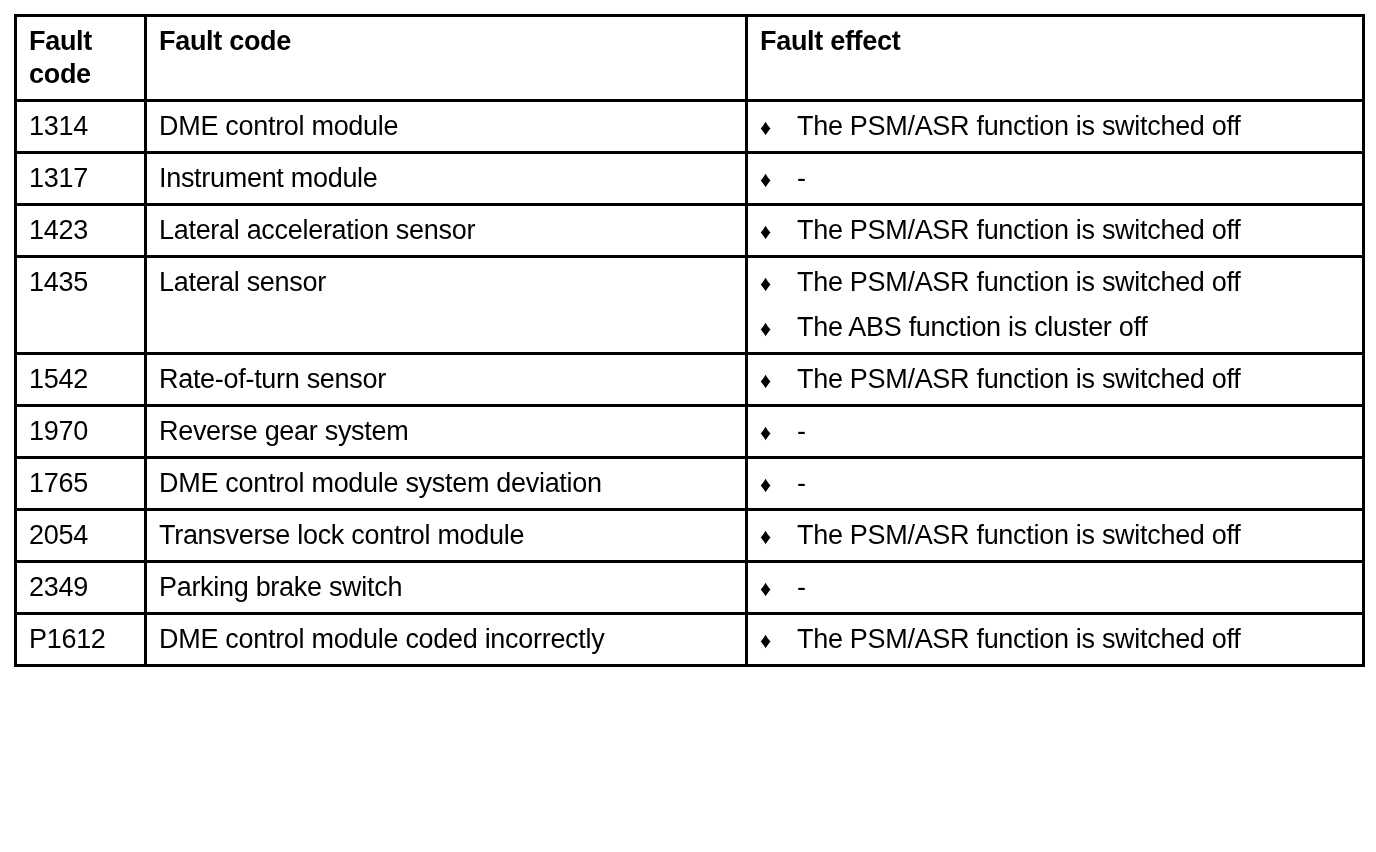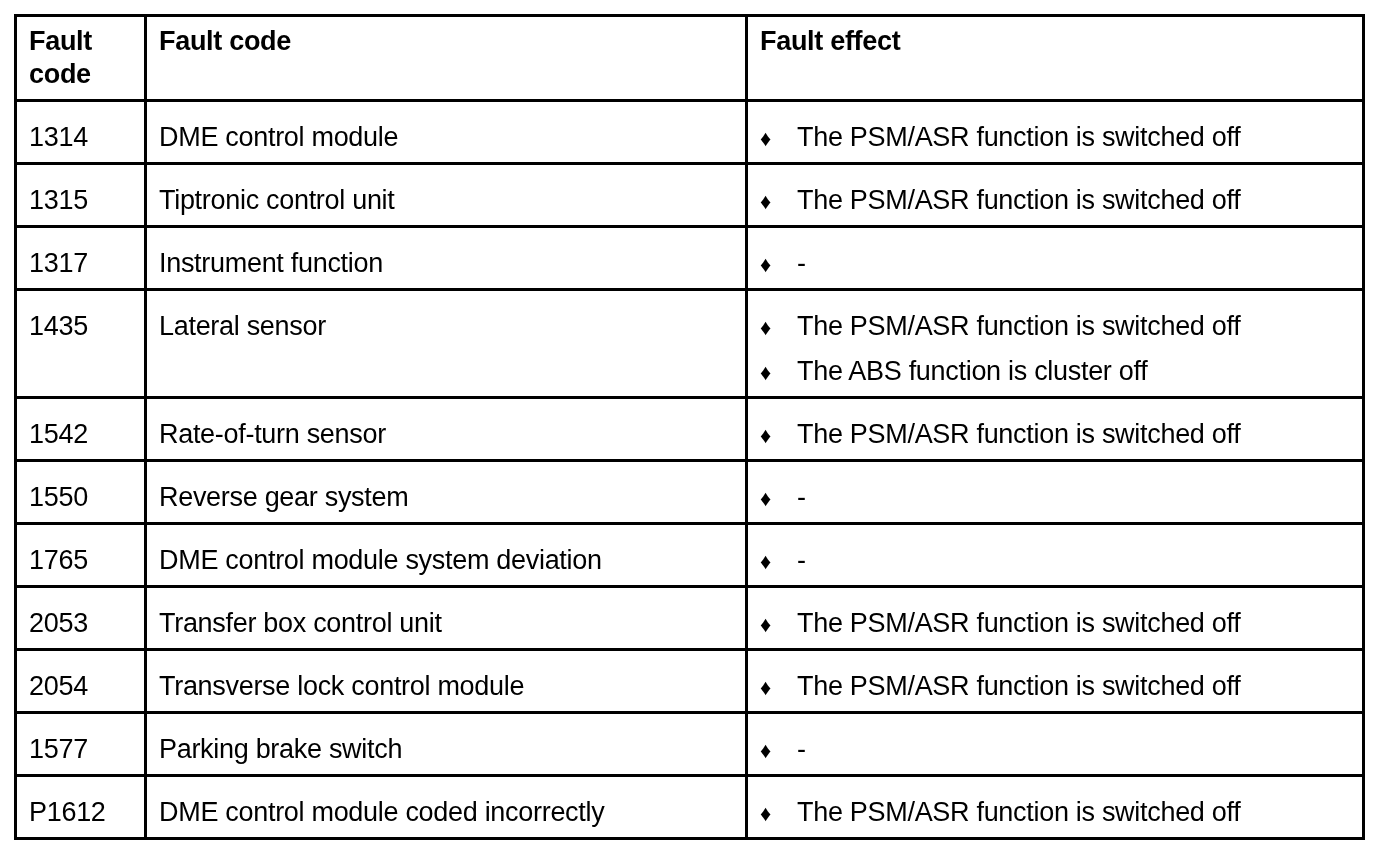--- a/index.html
+++ b/index.html
@@ -36,21 +36,21 @@
   table.fault-table th {
     font-weight: bold;
     text-align: left;
     white-space: pre-line;
     padding: 8px 10px 8px 12px;
     height: 82px;
     line-height: 33px;
     box-sizing: border-box;
   }
   table.fault-table td {
-    padding: 20px 10px 8px 12px;
+    padding: 9px 10px 8px 12px;
     height: 50px;
     box-sizing: border-box;
   }
   td.code-cell { padding-left: 12px; }
   td.text-cell { padding-left: 9px; }
   td.effect-cell { padding-left: 18px; }
   .effect-item {
     display: flex;
     align-items: baseline;
     margin-bottom: 13px;
@@ -87,43 +87,43 @@
     <td class="code-cell">1314</td>
     <td class="text-cell">DME control module</td>
     <td class="effect-cell">
             <div class="effect-item">
               <span class="bullet">♦</span>
               <span class="effect-text">The PSM/ASR function is switched off</span>
             </div>
           </td>
   </tr>
 
-  <tr>
-    <td class="code-cell">1315</td>
-    <td class="text-cell">Tiptronic control unit</td>
-    <td class="effect-cell">
-            <div class="effect-item">
-              <span class="bullet">♦</span>
-              <span class="effect-text">The PSM/ASR function is switched off</span>
-            </div>
-          </td>
-  </tr>
 
   <tr>
     <td class="code-cell">1317</td>
-    <td class="text-cell">Instrument function</td>
-    <td class="effect-cell">
-            <div class="effect-item">
-              <span class="bullet">♦</span>
-              <span class="effect-text">-</span>
-            </div>
-          </td>
-  </tr>
-
-
+    <td class="text-cell">Instrument module</td>
+    <td class="effect-cell">
+            <div class="effect-item">
+              <span class="bullet">♦</span>
+              <span class="effect-text">-</span>
+            </div>
+          </td>
+  </tr>
+
+
+  <tr>
+    <td class="code-cell">1423</td>
+    <td class="text-cell">Lateral acceleration sensor</td>
+    <td class="effect-cell">
+            <div class="effect-item">
+              <span class="bullet">♦</span>
+              <span class="effect-text">The PSM/ASR function is switched off</span>
+            </div>
+          </td>
+  </tr>
 
   <tr>
     <td class="code-cell">1435</td>
     <td class="text-cell">Lateral sensor</td>
     <td class="effect-cell">
             <div class="effect-item">
               <span class="bullet">♦</span>
               <span class="effect-text">The PSM/ASR function is switched off</span>
             </div>
             <div class="effect-item">
@@ -138,21 +138,21 @@
     <td class="text-cell">Rate-of-turn sensor</td>
     <td class="effect-cell">
             <div class="effect-item">
               <span class="bullet">♦</span>
               <span class="effect-text">The PSM/ASR function is switched off</span>
             </div>
           </td>
   </tr>
 
   <tr>
-    <td class="code-cell">1550</td>
+    <td class="code-cell">1970</td>
     <td class="text-cell">Reverse gear system</td>
     <td class="effect-cell">
             <div class="effect-item">
               <span class="bullet">♦</span>
               <span class="effect-text">-</span>
             </div>
           </td>
   </tr>
 
 
@@ -160,44 +160,34 @@
     <td class="code-cell">1765</td>
     <td class="text-cell">DME control module system deviation</td>
     <td class="effect-cell">
             <div class="effect-item">
               <span class="bullet">♦</span>
               <span class="effect-text">-</span>
             </div>
           </td>
   </tr>
 
-  <tr>
-    <td class="code-cell">2053</td>
-    <td class="text-cell">Transfer box control unit</td>
-    <td class="effect-cell">
-            <div class="effect-item">
-              <span class="bullet">♦</span>
-              <span class="effect-text">The PSM/ASR function is switched off</span>
-            </div>
-          </td>
-  </tr>
 
   <tr>
     <td class="code-cell">2054</td>
     <td class="text-cell">Transverse lock control module</td>
     <td class="effect-cell">
             <div class="effect-item">
               <span class="bullet">♦</span>
               <span class="effect-text">The PSM/ASR function is switched off</span>
             </div>
           </td>
   </tr>
 
   <tr>
-    <td class="code-cell">1577</td>
+    <td class="code-cell">2349</td>
     <td class="text-cell">Parking brake switch</td>
     <td class="effect-cell">
             <div class="effect-item">
               <span class="bullet">♦</span>
               <span class="effect-text">-</span>
             </div>
           </td>
   </tr>
 
   <tr>

